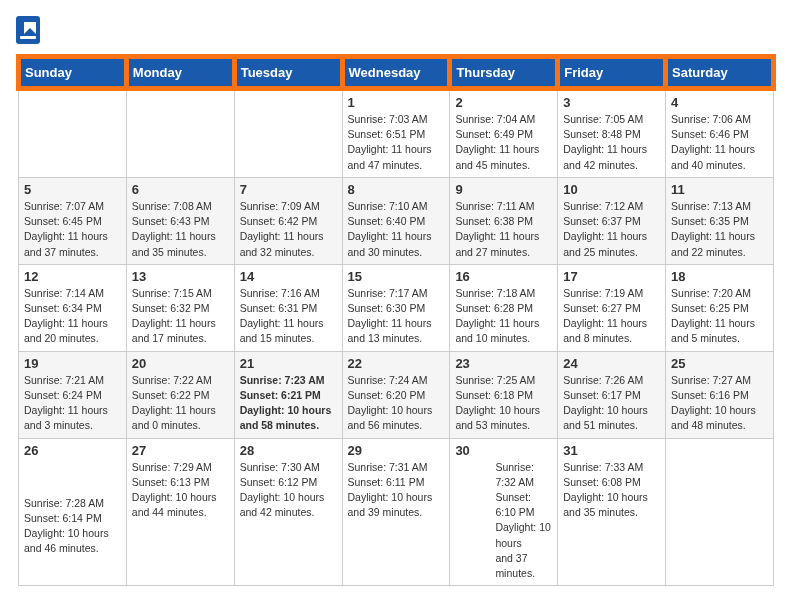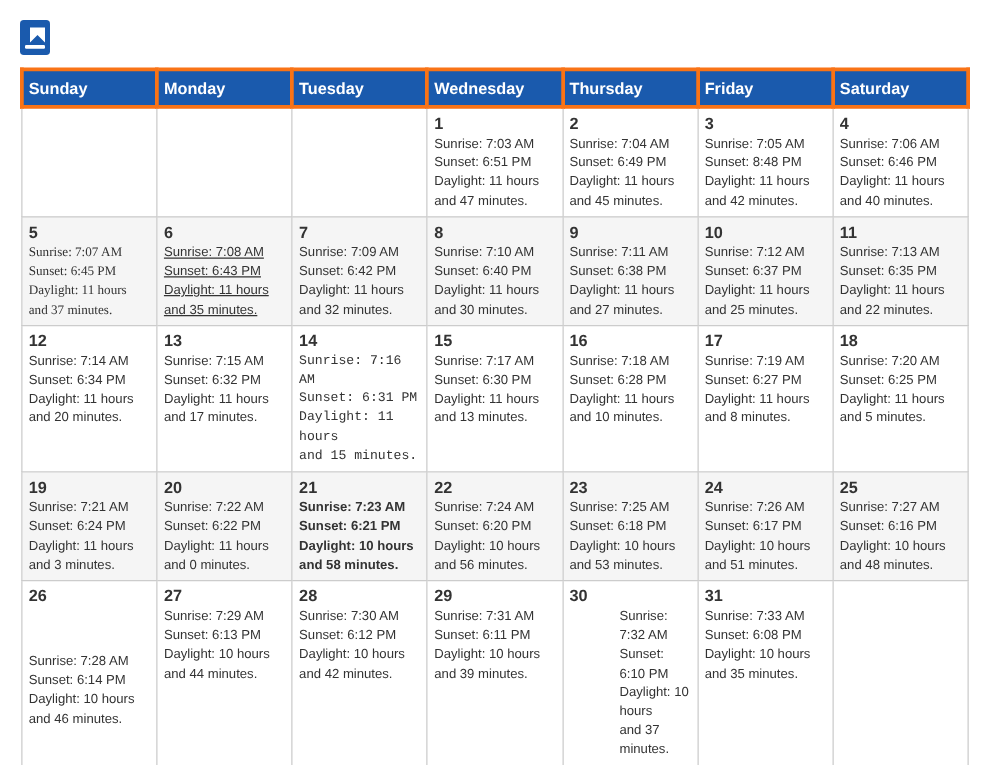--- a/index.html
+++ b/index.html
@@ -52,21 +52,21 @@
       border-collapse: collapse;
       border: 1px solid #ccc;
     }
     .calendar th {
       background-color: #1a5aad;
       color: #fff;
       font-size: 13px;
       font-weight: bold;
       padding: 6px 4px;
       text-align: left;
-      border: 3px solid #f97316;
+      border: 5px solid #f97316;
     }
     .calendar td {
       vertical-align: top;
       border: 1px solid #ccc;
       padding: 4px 5px;
       width: calc(100% / 7);
       min-height: 80px;
       font-size: 11px;
       color: #333;
       background: #fff;
@@ -151,28 +151,28 @@
           <div class="day-num">4</div>
           <div class="day-info" style="white-space: pre-line;">Sunrise: 7:06 AM
 Sunset: 6:46 PM
 Daylight: 11 hours
 and 40 minutes.</div>
         </td>
       </tr>
       <tr>
         <td>
           <div class="day-num">5</div>
-          <div class="day-info" style="white-space: pre-line; font-family: Liberation Serif, serif;">Sunrise: 7:07 AM
+          <div class="day-info" style="white-space: pre-line;">Sunrise: 7:07 AM
 Sunset: 6:45 PM
 Daylight: 11 hours
 and 37 minutes.</div>
         </td>
         <td>
           <div class="day-num">6</div>
-          <div class="day-info" style="white-space: pre-line; text-decoration: underline;">Sunrise: 7:08 AM
+          <div class="day-info" style="white-space: pre-line;">Sunrise: 7:08 AM
 Sunset: 6:43 PM
 Daylight: 11 hours
 and 35 minutes.</div>
         </td>
         <td>
           <div class="day-num">7</div>
           <div class="day-info" style="white-space: pre-line;">Sunrise: 7:09 AM
 Sunset: 6:42 PM
 Daylight: 11 hours
 and 32 minutes.</div>
@@ -216,21 +216,21 @@
         </td>
         <td>
           <div class="day-num">13</div>
           <div class="day-info" style="white-space: pre-line;">Sunrise: 7:15 AM
 Sunset: 6:32 PM
 Daylight: 11 hours
 and 17 minutes.</div>
         </td>
         <td>
           <div class="day-num">14</div>
-          <div class="day-info" style="white-space: pre-line; font-family: Liberation Mono, monospace;">Sunrise: 7:16 AM
+          <div class="day-info" style="white-space: pre-line;">Sunrise: 7:16 AM
 Sunset: 6:31 PM
 Daylight: 11 hours
 and 15 minutes.</div>
         </td>
         <td>
           <div class="day-num">15</div>
           <div class="day-info" style="white-space: pre-line;">Sunrise: 7:17 AM
 Sunset: 6:30 PM
 Daylight: 11 hours
 and 13 minutes.</div>

